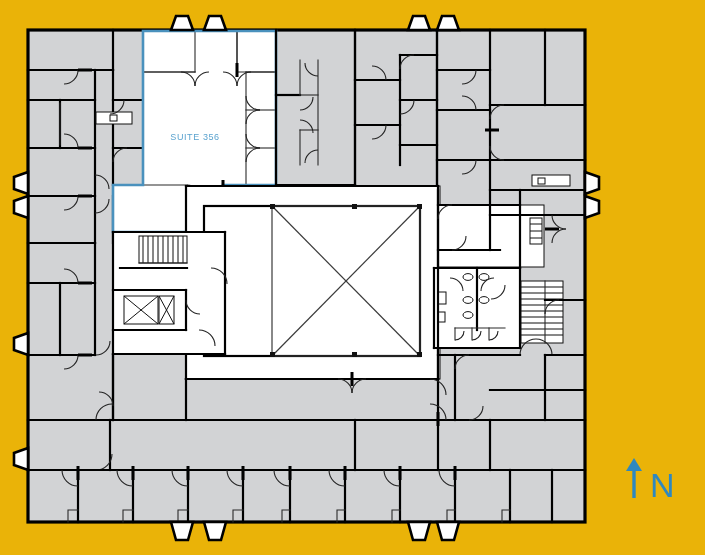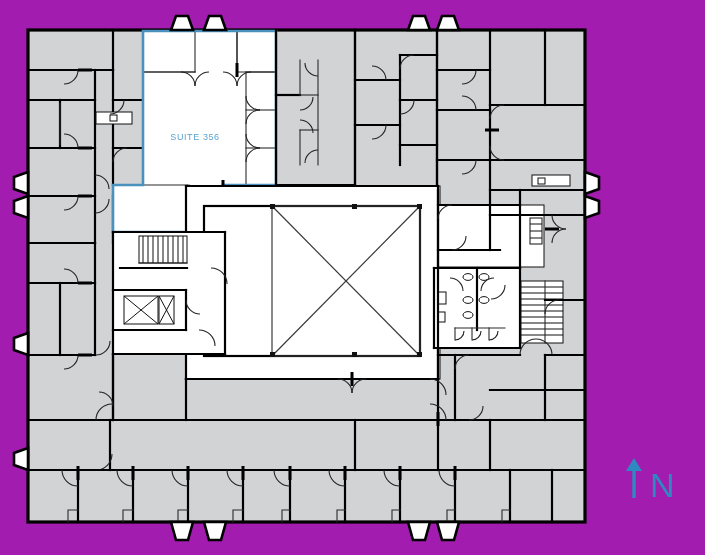--- a/index.html
+++ b/index.html
@@ -6,21 +6,21 @@
   html, body {
     margin: 0;
     padding: 0;
     background: #ffffff;
     font-family: "Liberation Sans", sans-serif;
   }
   #plan-root {
     position: relative;
     width: 705px;
     height: 555px;
-    background: #a21caf;
+    background: #eab308;
     overflow: hidden;
   }
   #floorplan-svg {
     position: absolute;
     left: 0;
     top: 0;
     width: 705px;
     height: 555px;
     display: block;
   }

